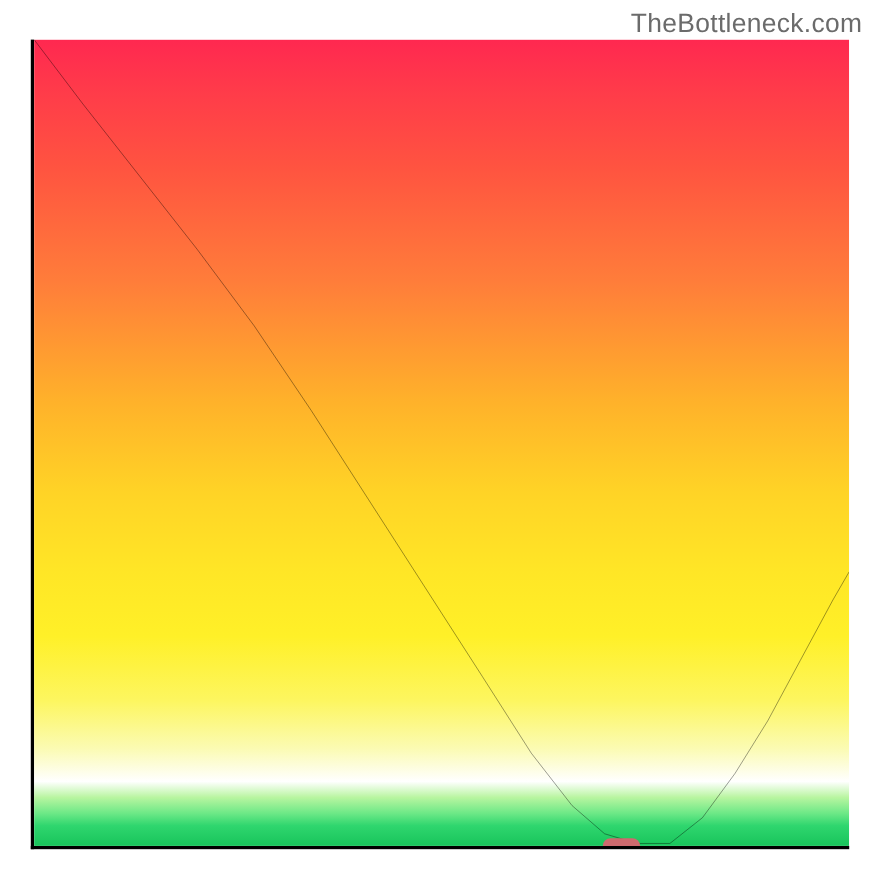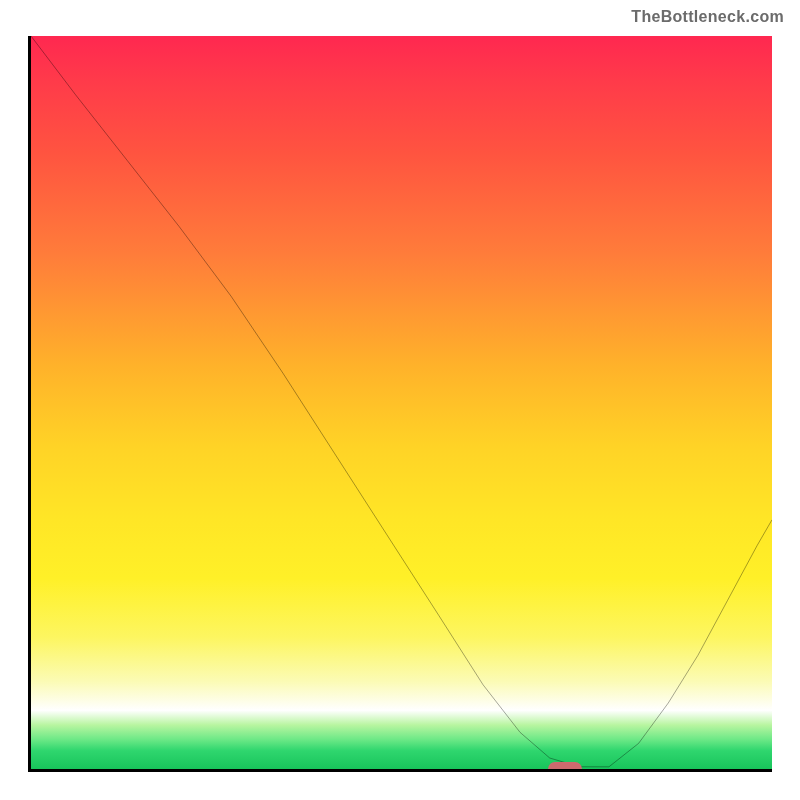--- a/index.html
+++ b/index.html
@@ -13,22 +13,22 @@
   .container {
     position: relative;
     width: 800px;
     height: 800px;
   }
   .watermark {
     position: absolute;
     top: 8px;
     right: 16px;
     font-family: Arial, Helvetica, sans-serif;
-    font-size: 16px;
-    font-weight: bold;
+    font-size: 24px;
+    font-weight: normal;
     color: #6b6b6b;
     letter-spacing: 0.3px;
   }
   .plot {
     position: absolute;
     left: 28px;
     top: 36px;
     width: 744px;
     height: 736px;
     box-sizing: border-box;

